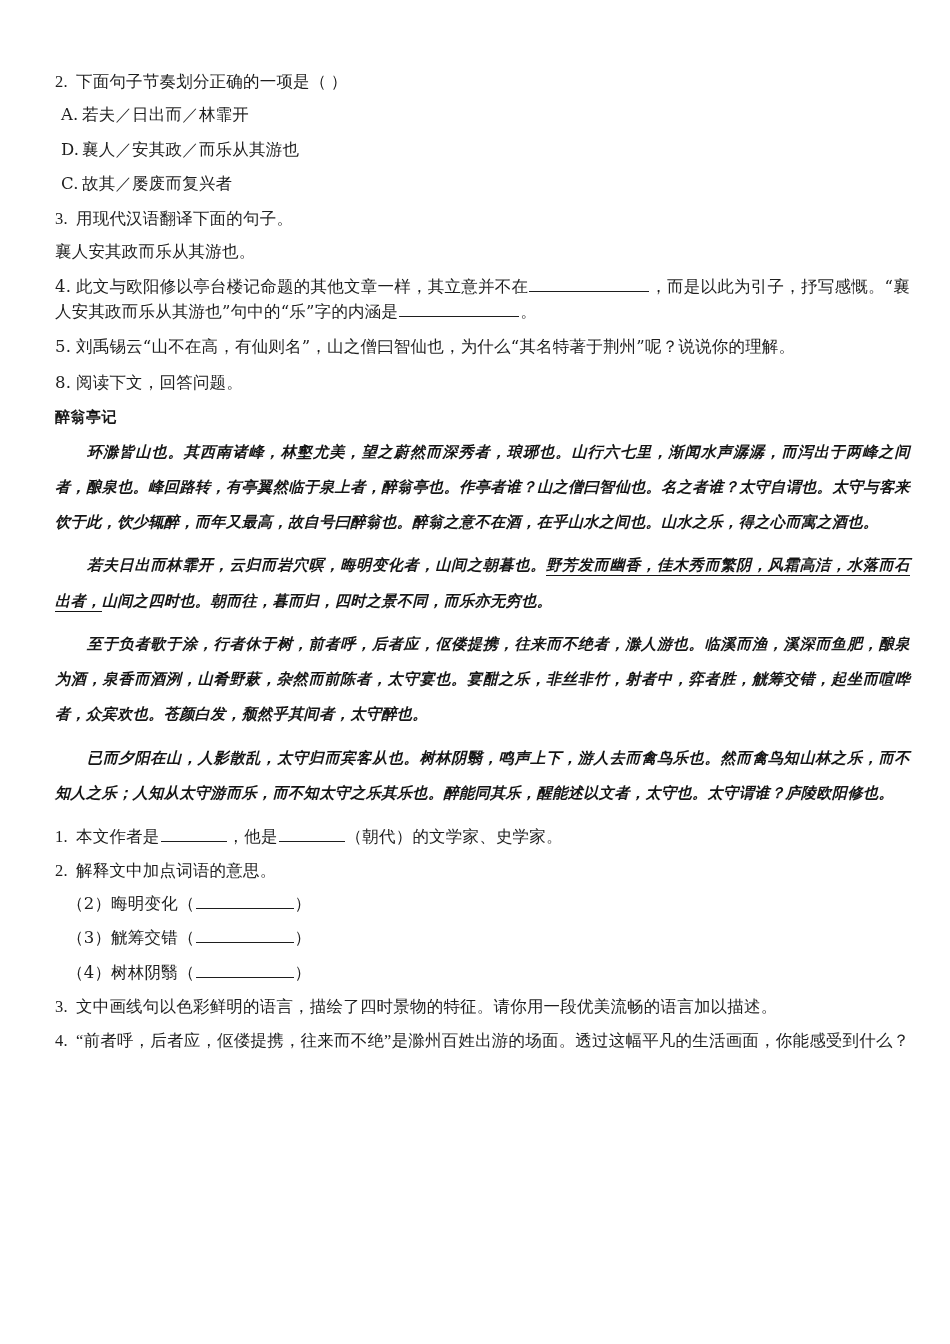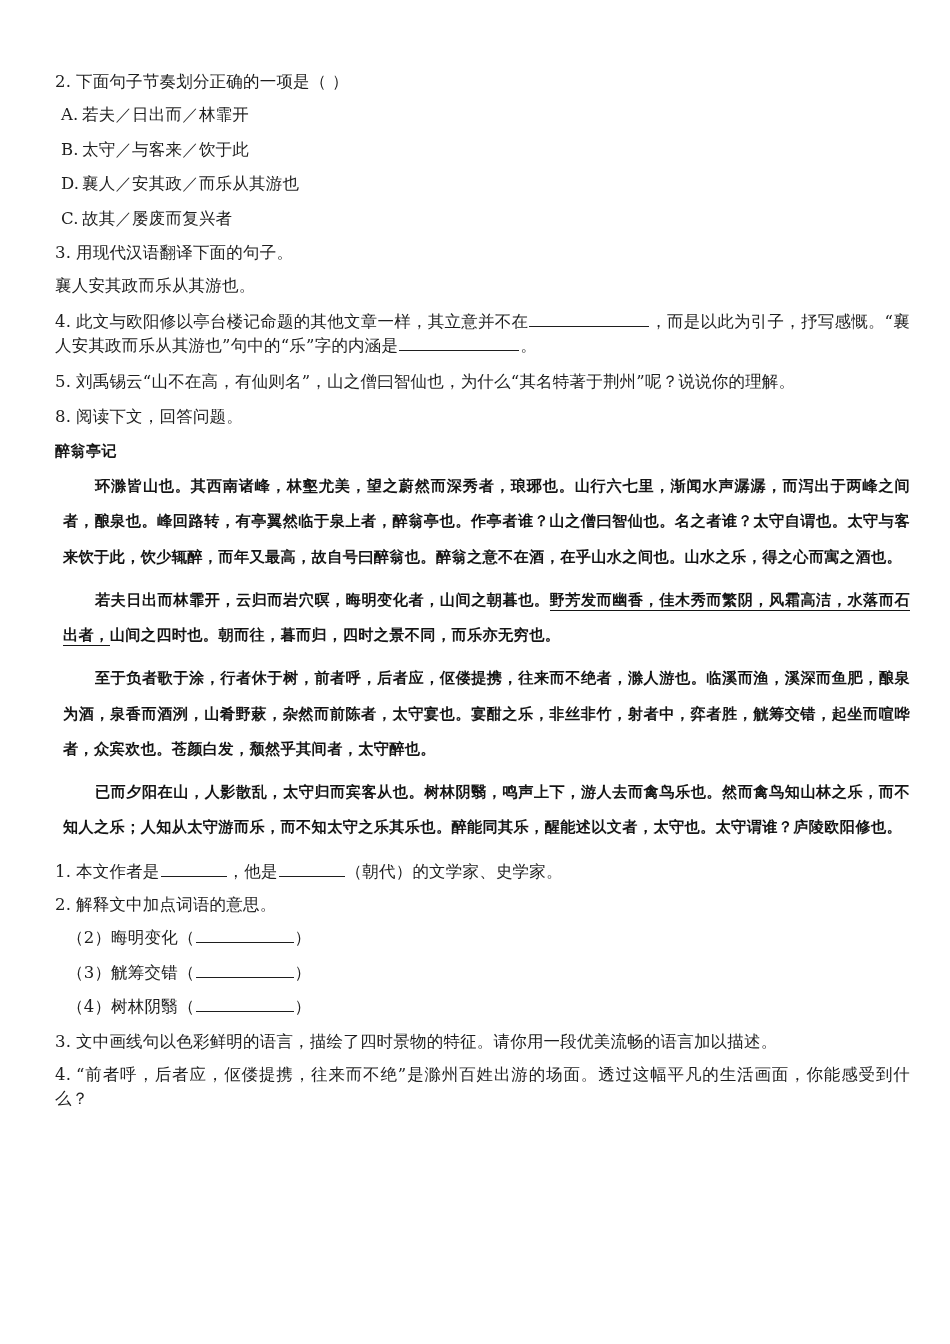--- a/index.html
+++ b/index.html
@@ -27,21 +27,21 @@
   .q {
     font-family: "DejaVu Serif", "Liberation Serif", serif;
     font-size: 16.5px;
     line-height: 1.48;
     letter-spacing: 0.2px;
     color: #1e1e1e;
     margin: 0 0 11px 0;
     text-align: justify;
     text-justify: inter-character;
   }
-  .q.tight { margin-bottom: 9px; }
+  .q.tight { margin-bottom: 9px; font-family: Liberation Serif, serif; }
   .q.opt {
     margin-bottom: 10px;
     padding-left: 6px;
   }
   .q.sub {
     padding-left: 12px;
     margin-bottom: 10px;
   }
   .q.plain {
     margin-bottom: 11px;
@@ -68,25 +68,26 @@
     font-family: "DejaVu Serif", "Liberation Serif", serif;
     font-size: 15px;
     font-weight: 600;
     line-height: 1.5;
     margin: 0 0 6px 0;
     color: #171717;
     letter-spacing: 0.5px;
   }
   .cls {
     font-family: "DejaVu Serif", "Liberation Serif", serif;
+    font-style: italic;
     font-size: 15.2px;
     font-weight: 600;
     line-height: 2.32;
     color: #151515;
-    margin: 0 0 2px 8px;
+    margin: 0 0 2px 0;
     text-indent: 2.1em;
     text-align: justify;
     text-justify: inter-character;
     letter-spacing: 0.35px;
     word-break: break-all;
   }
   .cls u {
     text-decoration: none;
     border-bottom: 1.2px solid #151515;
     padding-bottom: 1px;
@@ -99,23 +100,20 @@
 <body>
 
 <div class="page">
 
   <p class="q tight">
     <span class="lbl">2.</span><span>下面句子节奏划分正确的一项是（        ）</span>
   </p>
 
   <p class="q opt">
     <span class="lbl">A.</span><span>若夫／日出而／林霏开</span>
-  </p>
-  <p class="q opt">
-    <span class="lbl">B.</span><span>太守／与客来／饮于此</span>
   </p>
   <p class="q opt">
     <span class="lbl">D.</span><span>襄人／安其政／而乐从其游也</span>
   </p>
   <p class="q opt">
     <span class="lbl">C.</span><span>故其／屡废而复兴者</span>
   </p>
 
   <p class="q tight">
     <span class="lbl">3.</span><span>用现代汉语翻译下面的句子。</span>

